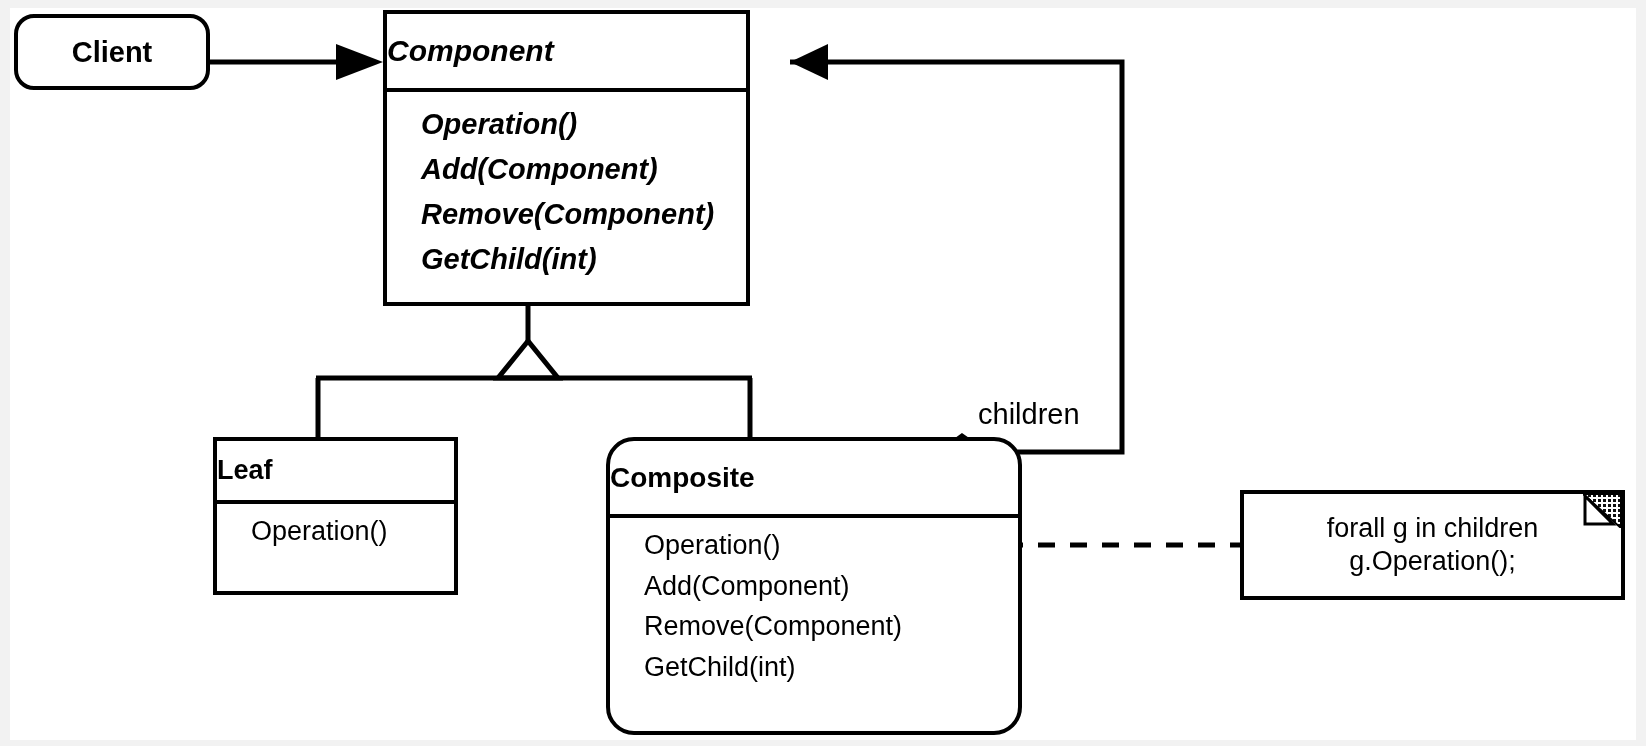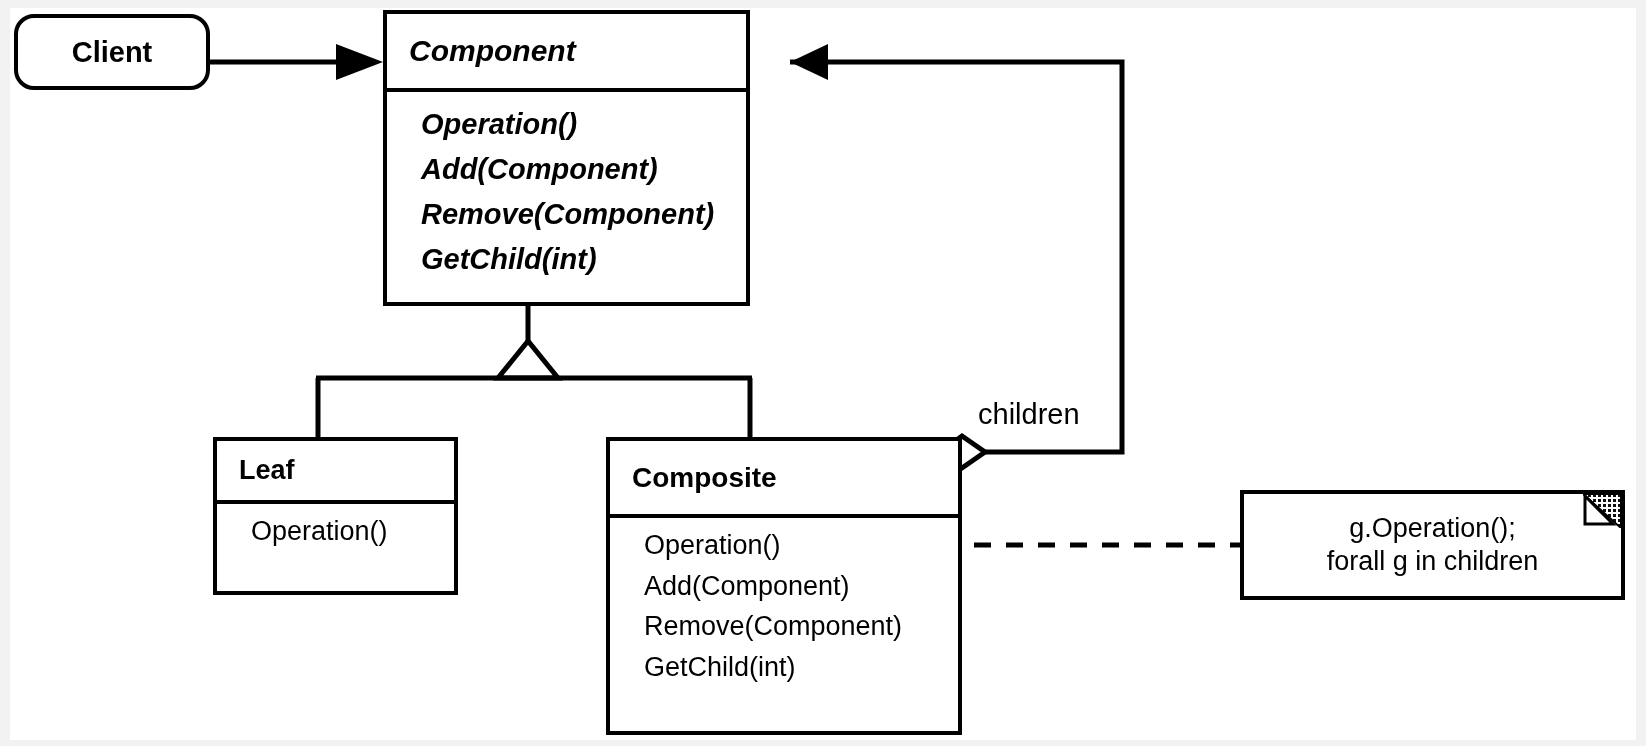--- a/index.html
+++ b/index.html
@@ -58,21 +58,20 @@
     border: 4px solid #000000;
     box-sizing: border-box;
     z-index: 10;
   }
   .uml-title {
     font-weight: bold;
     color: #000;
     box-sizing: border-box;
     display: flex;
     align-items: center;
-    padding-left: 22px;
   }
   .uml-title.italic { font-style: italic; }
   .uml-divider {
     border-top: 4px solid #000;
     width: 100%;
     box-sizing: border-box;
   }
   .uml-ops {
     box-sizing: border-box;
     padding: 10px 0 0 34px;
@@ -111,21 +110,21 @@
     left: 213px; top: 437px; width: 245px; height: 158px;
   }
   #leaf-box .uml-title {
     height: 59px;
     font-size: 27px;
   }
   #leaf-box .uml-ops div { font-size: 27px; }
 
   
   #composite-box {
-    left: 606px; top: 437px; width: 356px; height: 298px;
+    left: 606px; top: 437px; width: 416px; height: 298px; border-radius: 28px;
   }
   #composite-box .uml-title {
     height: 73px;
     font-size: 28px;
   }
   #composite-box .uml-ops div { font-size: 27px; margin-bottom: 6px; }
 
   
   #note-box {
     position: absolute;
@@ -236,22 +235,22 @@
       <div>Remove(Component)</div>
       <div>GetChild(int)</div>
     </div>
   </div>
 
   <div id="children-label">children</div>
 
   <div id="note-box">
     <div class="note-body"></div>
     <div id="note-text">
+      <div>forall g in children</div>
       <div>g.Operation();</div>
-      <div>forall g in children</div>
     </div>
     <svg class="note-fold" viewBox="0 0 38 34">
       <defs>
         <pattern id="hatch" width="5" height="5" patternUnits="userSpaceOnUse">
           <rect width="5" height="5" fill="#ffffff"></rect>
           <rect width="3" height="3" fill="#111111"></rect>
         </pattern>
       </defs>
       <polygon points="0,0 38,0 38,34" fill="url(#hatch)" stroke="#000" stroke-width="2"></polygon>
       <polygon points="2,2 2,30 30,30" fill="#ffffff" stroke="#000" stroke-width="3"></polygon>

